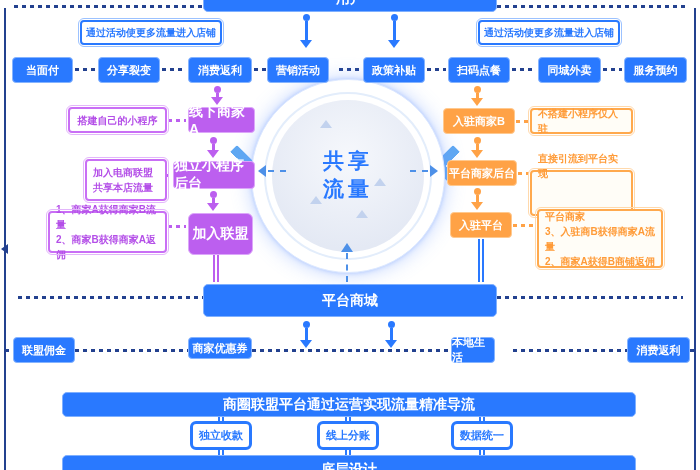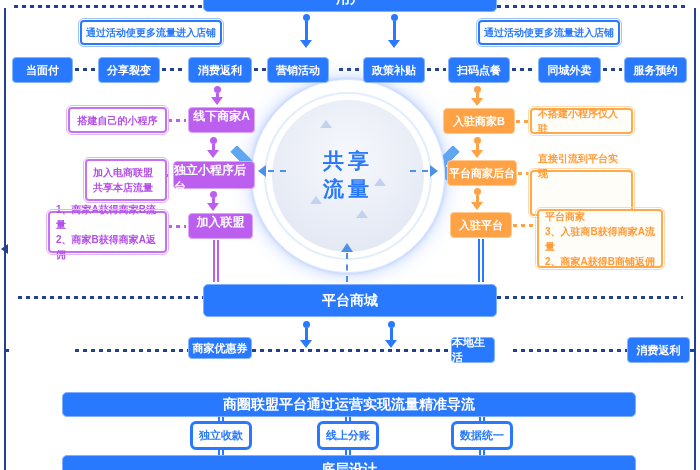--- a/index.html
+++ b/index.html
@@ -5,21 +5,21 @@
   html,body{margin:0;padding:0;background:#fff;}
   #stage{position:relative;width:700px;height:470px;overflow:hidden;background:#fff;
          font-family:"Liberation Sans","DejaVu Sans",sans-serif;}
   .abs{position:absolute;box-sizing:border-box;}
   
   .bar{background:#2979FF;border:1px solid #7FB0FF;border-radius:5px;color:#fff;
        display:flex;align-items:center;justify-content:center;font-weight:bold;font-size:14px;}
   .btn-blue{background:#2979FF;border:1px solid #85B4FF;border-radius:4px;color:#fff;
        display:flex;align-items:center;justify-content:center;font-weight:bold;font-size:11px;z-index:3;}
   .btn-purple{background:#BC5FEF;border:1px solid #DCA6FA;border-radius:4px;color:#fff;
-       display:flex;align-items:flex-start;justify-content:center;font-weight:bold;font-size:12px;z-index:3;}
+       display:flex;align-items:center;justify-content:center;font-weight:bold;font-size:14px;z-index:3;}
   .btn-orange{background:#FFA246;border:1px solid #FFC98F;border-radius:4px;color:#fff;
        display:flex;align-items:center;justify-content:center;font-weight:bold;font-size:11px;z-index:3;}
   
   .note-blue{background:#fff;border:2px solid #2979FF;outline:1px solid #9CC2FF;outline-offset:1px;
        border-radius:4px;color:#2979FF;display:flex;align-items:center;justify-content:center;
        font-weight:bold;font-size:10px;z-index:3;}
   .note-purple{background:#fff;border:2px solid #C96FF5;outline:1px solid #E3B6FB;outline-offset:1px;
        border-radius:4px;color:#B44FE8;display:flex;flex-direction:column;align-items:flex-start;
        justify-content:center;font-weight:bold;font-size:10px;line-height:15px;padding:2px 6px;z-index:3;}
   .note-purple.center{align-items:center;}
@@ -126,21 +126,21 @@
     <span>加入电商联盟</span>
     <span>共享本店流量</span>
   </div>
   <div class="abs btn-purple" style="left:173px;top:161px;width:82px;height:28px;">
       <span>独立小程序后台</span>
     </div>
   <div class="abs note-purple" style="left:48px;top:211px;width:119px;height:42px;">
     <span>1、商家A获得商家B流量</span>
     <span>2、商家B获得商家A返佣</span>
   </div>
-  <div class="abs btn-purple" style="left:188px;top:213px;width:65px;height:26px;">
+  <div class="abs btn-purple" style="left:188px;top:213px;width:65px;height:42px;border-radius:6px;">
       <span>加入联盟</span>
     </div>
 
   <div class="abs btn-orange" style="left:443px;top:108px;width:72px;height:26px;">
       <span>入驻商家B</span>
     </div>
   <div class="abs note-orange center" style="left:530px;top:108px;width:103px;height:26px;">
     <span>不搭建小程序仅入驻</span>
   </div>
   <div class="abs btn-orange" style="left:447px;top:160px;width:70px;height:26px;">
@@ -177,20 +177,23 @@
   <div class="abs dash-h" style="left:268px;top:170px;width:18px;"></div>
   <div class="abs dash-h" style="left:410px;top:170px;width:18px;"></div>
   <div class="abs head-right" style="left:430px;top:165px;"></div>
   <div class="abs head-up" style="left:341px;top:243px;"></div>
   <div class="abs dash-v" style="left:346px;top:253px;height:29px;"></div>
 
   <div class="abs bar" style="left:203px;top:284px;width:294px;height:33px;">
     <span>平台商城</span>
   </div>
 
+  <div class="abs btn-blue" style="left:13px;top:337px;width:62px;height:26px;">
+      <span>联盟佣金</span>
+    </div>
   <div class="abs btn-blue" style="left:188px;top:337px;width:64px;height:22px;">
       <span>商家优惠券</span>
     </div>
   <div class="abs btn-blue" style="left:451px;top:337px;width:44px;height:26px;">
       <span>本地生活</span>
     </div>
   <div class="abs btn-blue" style="left:627px;top:337px;width:63px;height:26px;">
       <span>消费返利</span>
     </div>
 

